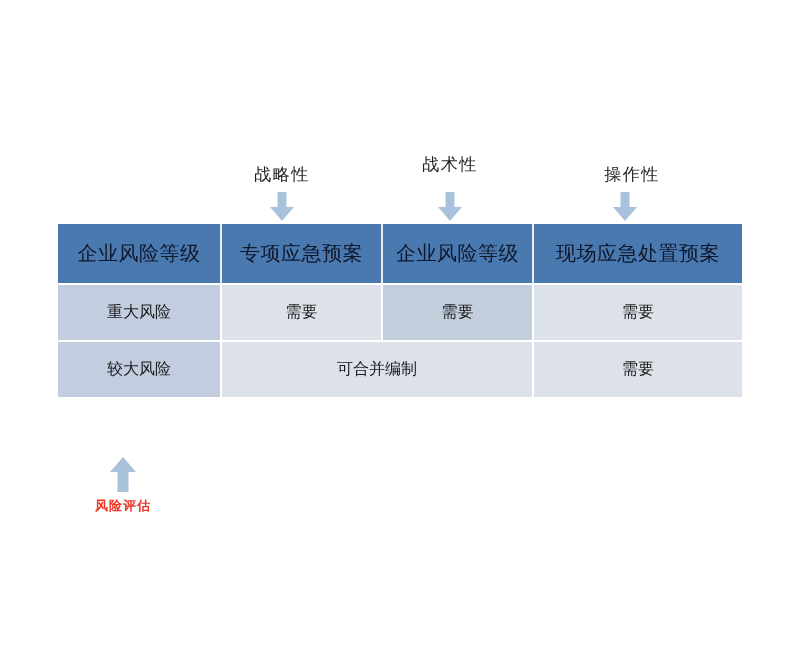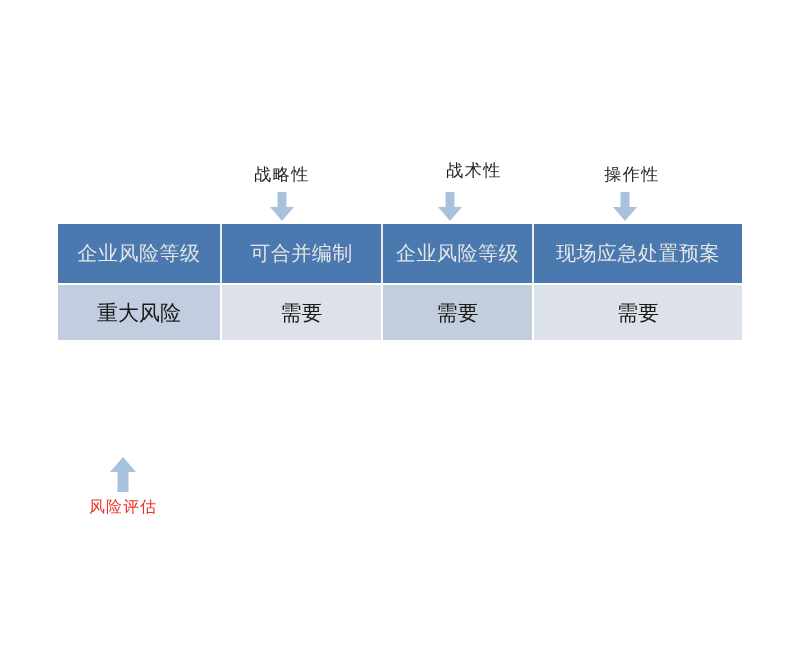--- a/index.html
+++ b/index.html
@@ -56,68 +56,68 @@
     padding: 0;
     margin: 0;
     text-align: center;
     vertical-align: middle;
     font-weight: normal;
   }
 
   thead th {
     height: 59px;
     background: #4a79b0;
-    color: #e5e5e5;
+    color: #0f172a;
     font-size: 20px;
     letter-spacing: 0.5px;
     border-right: 2px solid #e8edf3;
     border-bottom: 2px solid #ffffff;
     font-family: "DejaVu Sans", "Liberation Sans", sans-serif;
   }
   thead th:last-child { border-right: none; }
 
   tbody td {
     height: 55px;
-    font-size: 21px;
+    font-size: 16px;
     color: #1a1a1a;
     border-bottom: 2px solid #ffffff;
     border-right: 2px solid #ffffff;
   }
   tbody tr:last-child td { border-bottom: none; }
   tbody td:last-child { border-right: none; }
 
   .cell-level   { background: #c2cddf; }
   .cell-light   { background: #dde2ea; }
   .cell-mid     { background: #c3cedd; }
 
   
   #risk-assess-label {
     position: absolute;
     color: #ef3226;
-    font-size: 16px;
+    font-size: 13px;
     font-family: "DejaVu Serif", "Liberation Serif", serif;
-    font-weight: normal;
+    font-weight: bold;
     letter-spacing: 1px;
     white-space: nowrap;
     transform: translateX(-50%);
   }
 </style>
 </head>
 <body>
 
 <div id="canvas">
 
   <div class="top-label" style="left:282px; top:163px;">战略性</div>
   <div class="arrow-down" style="left:282px; top:192px;">
     <svg width="26" height="30" viewBox="0 0 26 30">
       <polygon points="8.5,0 17.5,0 17.5,15 25,15 13,29 1,15 8.5,15" fill="#a9c2dc"></polygon>
     </svg>
   </div>
 
-  <div class="top-label" style="left:450px; top:159px;margin-left:24px;">战术性</div>
+  <div class="top-label" style="left:450px; top:153px;">战术性</div>
   <div class="arrow-down" style="left:450px; top:192px;">
     <svg width="26" height="30" viewBox="0 0 26 30">
       <polygon points="8.5,0 17.5,0 17.5,15 25,15 13,29 1,15 8.5,15" fill="#a9c2dc"></polygon>
     </svg>
   </div>
 
   <div class="top-label" style="left:625px; top:163px;margin-left:7px;">操作性</div>
   <div class="arrow-down" style="left:625px; top:192px;">
     <svg width="26" height="30" viewBox="0 0 26 30">
       <polygon points="8.5,0 17.5,0 17.5,15 25,15 13,29 1,15 8.5,15" fill="#a9c2dc"></polygon>
@@ -127,30 +127,35 @@
   <table id="risk-table">
     <colgroup>
       <col style="width:164px">
       <col style="width:161px">
       <col style="width:151px">
       <col style="width:208px">
     </colgroup>
     <thead>
       <tr>
         <th>企业风险等级</th>
-        <th>可合并编制</th>
+        <th>专项应急预案</th>
         <th>企业风险等级</th>
         <th>现场应急处置预案</th>
       </tr>
     </thead>
     <tbody>
       <tr>
         <td class="cell-level">重大风险</td>
         <td class="cell-light">需要</td>
         <td class="cell-mid">需要</td>
+        <td class="cell-light">需要</td>
+      </tr>
+      <tr>
+        <td class="cell-level">较大风险</td>
+        <td class="cell-light" colspan="2">可合并编制</td>
         <td class="cell-light">需要</td>
       </tr>
     </tbody>
   </table>
 
   <div class="arrow-up" style="left:123px; top:457px;">
     <svg width="28" height="36" viewBox="0 0 28 36">
       <polygon points="14,0 27,15 19.5,15 19.5,35 8.5,35 8.5,15 1,15" fill="#a9c2dc"></polygon>
     </svg>
   </div>

